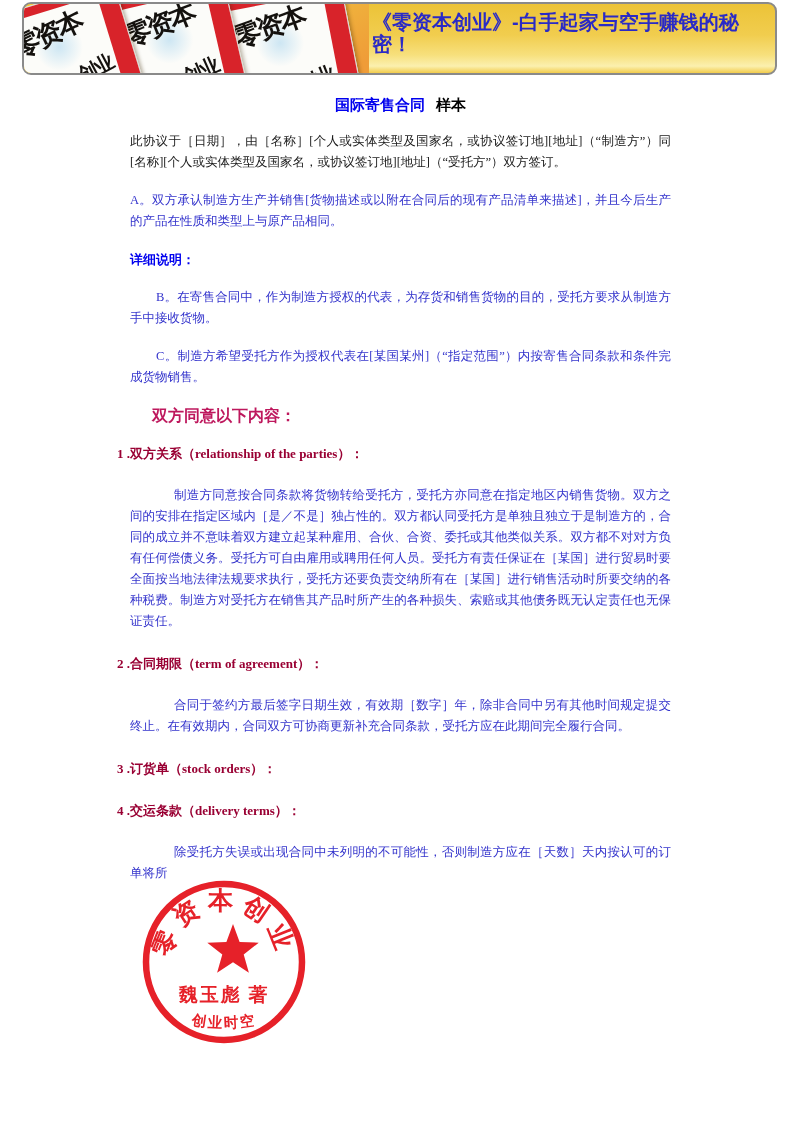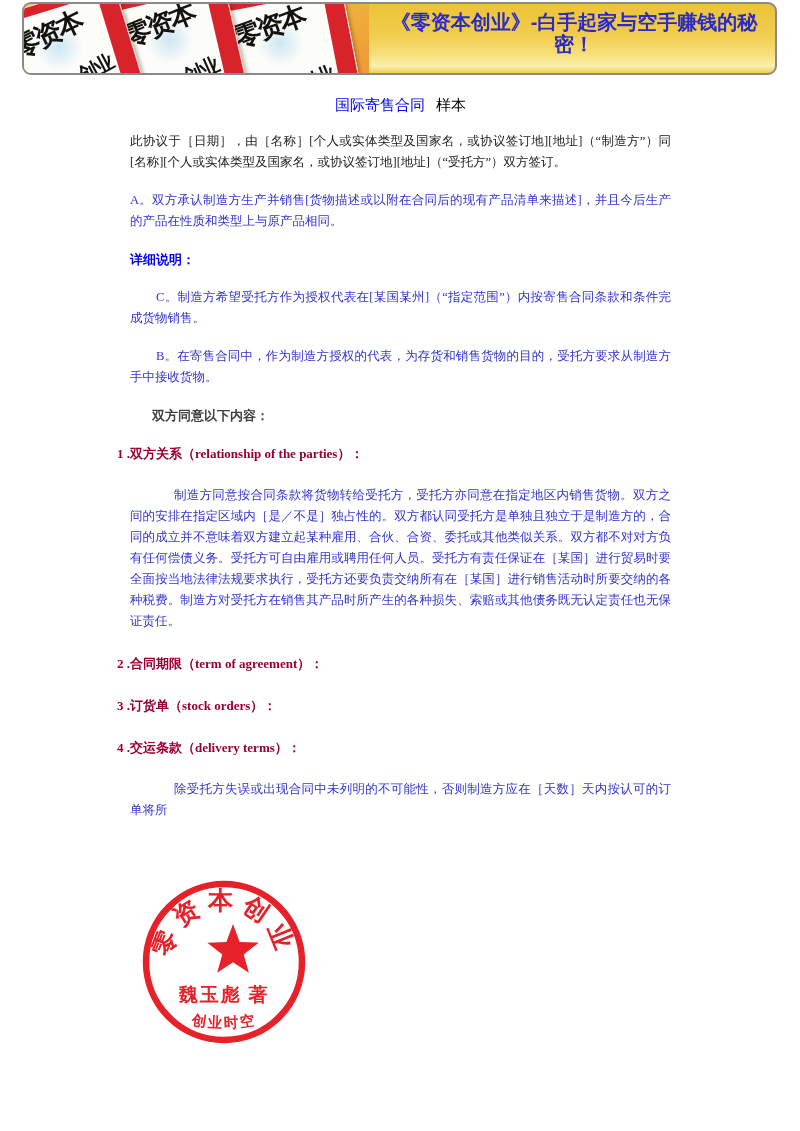--- a/index.html
+++ b/index.html
@@ -25,44 +25,44 @@
   .book .halo{position:absolute;left:22%;top:24%;width:48px;height:48px;border-radius:50%;
     background:radial-gradient(circle,#cde6f3 0%,rgba(255,255,255,0) 70%);}
   .book .cal{position:absolute;left:6px;top:14px;font-family:"Liberation Serif",serif;
     font-weight:bold;color:#14110e;font-size:27px;letter-spacing:-3px;transform:rotate(-9deg);white-space:nowrap;}
   .book .cal2{position:absolute;right:24px;bottom:4px;font-family:"Liberation Serif",serif;
     font-weight:bold;color:#14110e;font-size:20px;letter-spacing:-2px;transform:rotate(-11deg);white-space:nowrap;}
   .book1{left:-16px;top:-8px;width:120px;height:96px;transform:rotate(-17deg);z-index:3;}
   .book2{left:96px;top:-16px;width:114px;height:104px;transform:rotate(-13deg);z-index:2;}
   .book3{left:206px;top:-14px;width:120px;height:110px;transform:rotate(-11deg);z-index:1;}
   .banner-text{
-    position:absolute;left:348px;top:7px;width:404px;text-align:center;
+    position:absolute;left:348px;top:7px;width:404px;
     color:#2a2ac6;font-weight:bold;
   }
   .banner-line1{font-size:20px;line-height:22px;letter-spacing:0px;}
   .banner-line2{font-size:19px;line-height:22px;}
 
   
   .doc{
     position:absolute;left:113px;top:96px;width:575px;
     font-family:"Liberation Serif", serif;
     font-size:12.5px;line-height:21px;color:#1a1a1a;
   }
   .title{
     text-align:center;font-family:"Liberation Sans",sans-serif;
-    font-weight:normal;font-size:15px;line-height:18px;margin:0 0 7px 0;
+    font-weight:bold;font-size:15px;line-height:18px;margin:0 0 7px 0;
   }
   .title .t-blue{color:#0000ee;}
   .title .t-black{color:#000000;margin-left:7px;}
   .p{margin:17px;text-align:justify;}
   .p-black{color:#1a1a1a;}
   .p-blue{color:#3333cc;}
   .h-detail{color:#0000ee;font-weight:bold;font-family:"Liberation Sans",sans-serif;font-size:13px;}
   .ind2{text-indent:26px;}
-  .h-agree{color:#404040;font-weight:bold;font-family:"Liberation Sans",sans-serif;font-size:13px;text-indent:22px;}
+  .h-agree{color:#be185d;font-weight:bold;font-family:"Liberation Sans",sans-serif;font-size:16px;text-indent:22px;}
   .sec-h{
     color:#990033;font-weight:bold;font-size:13px;margin:21px 0;
     font-family:"Liberation Serif",serif;text-indent:4px;text-align:left;
   }
   .sec-h.first{margin-top:0;font-family:Liberation Serif, serif;}
   .sec-body{text-indent:44px;}
 
   
   .stamp{position:absolute;left:137px;top:875px;width:176px;height:176px;}
   .stamp svg{display:block;}
@@ -104,29 +104,30 @@
   <div class="title">
     <span class="t-blue">国际寄售合同</span>
     <span class="t-black">样本</span>
   </div>
 
   <p class="p p-black">此协议于［日期］，由［名称］[个人或实体类型及国家名，或协议签订地][地址]（“制造方”）同[名称][个人或实体类型及国家名，或协议签订地][地址]（“受托方”）双方签订。</p>
 
   <p class="p p-blue">A。双方承认制造方生产并销售[货物描述或以附在合同后的现有产品清单来描述]，并且今后生产的产品在性质和类型上与原产品相同。</p>
 
   <p class="p h-detail">详细说明：</p>
+  <p class="p p-blue ind2">B。在寄售合同中，作为制造方授权的代表，为存货和销售货物的目的，受托方要求从制造方手中接收货物。</p>
   <p class="p p-blue ind2">C。制造方希望受托方作为授权代表在[某国某州]（“指定范围”）内按寄售合同条款和条件完成货物销售。</p>
-  <p class="p p-blue ind2">B。在寄售合同中，作为制造方授权的代表，为存货和销售货物的目的，受托方要求从制造方手中接收货物。</p>
 
   <p class="p h-agree">双方同意以下内容：</p>
 
   <p class="p sec-h first">1 .双方关系（relationship of the parties）：</p>
   <p class="p p-blue sec-body">制造方同意按合同条款将货物转给受托方，受托方亦同意在指定地区内销售货物。双方之间的安排在指定区域内［是／不是］独占性的。双方都认同受托方是单独且独立于是制造方的，合同的成立并不意味着双方建立起某种雇用、合伙、合资、委托或其他类似关系。双方都不对对方负有任何偿债义务。受托方可自由雇用或聘用任何人员。受托方有责任保证在［某国］进行贸易时要全面按当地法律法规要求执行，受托方还要负责交纳所有在［某国］进行销售活动时所要交纳的各种税费。制造方对受托方在销售其产品时所产生的各种损失、索赔或其他债务既无认定责任也无保证责任。</p>
 
   <p class="p sec-h">2 .合同期限（term of agreement）：</p>
+  <p class="p p-blue sec-body">合同于签约方最后签字日期生效，有效期［数字］年，除非合同中另有其他时间规定提交终止。在有效期内，合同双方可协商更新补充合同条款，受托方应在此期间完全履行合同。</p>
 
   <p class="p sec-h">3 .订货单（stock orders）：</p>
 
   <p class="p sec-h">4 .交运条款（delivery terms）：</p>
   <p class="p p-blue sec-body">除受托方失误或出现合同中未列明的不可能性，否则制造方应在［天数］天内按认可的订单将所</p>
 </div>
 
 <div class="stamp">
   <svg width="176" height="176" viewBox="0 0 176 176" xmlns="http://www.w3.org/2000/svg">
     <circle cx="87" cy="87" r="78" fill="none" stroke="#e62129" stroke-width="6.5"></circle>

